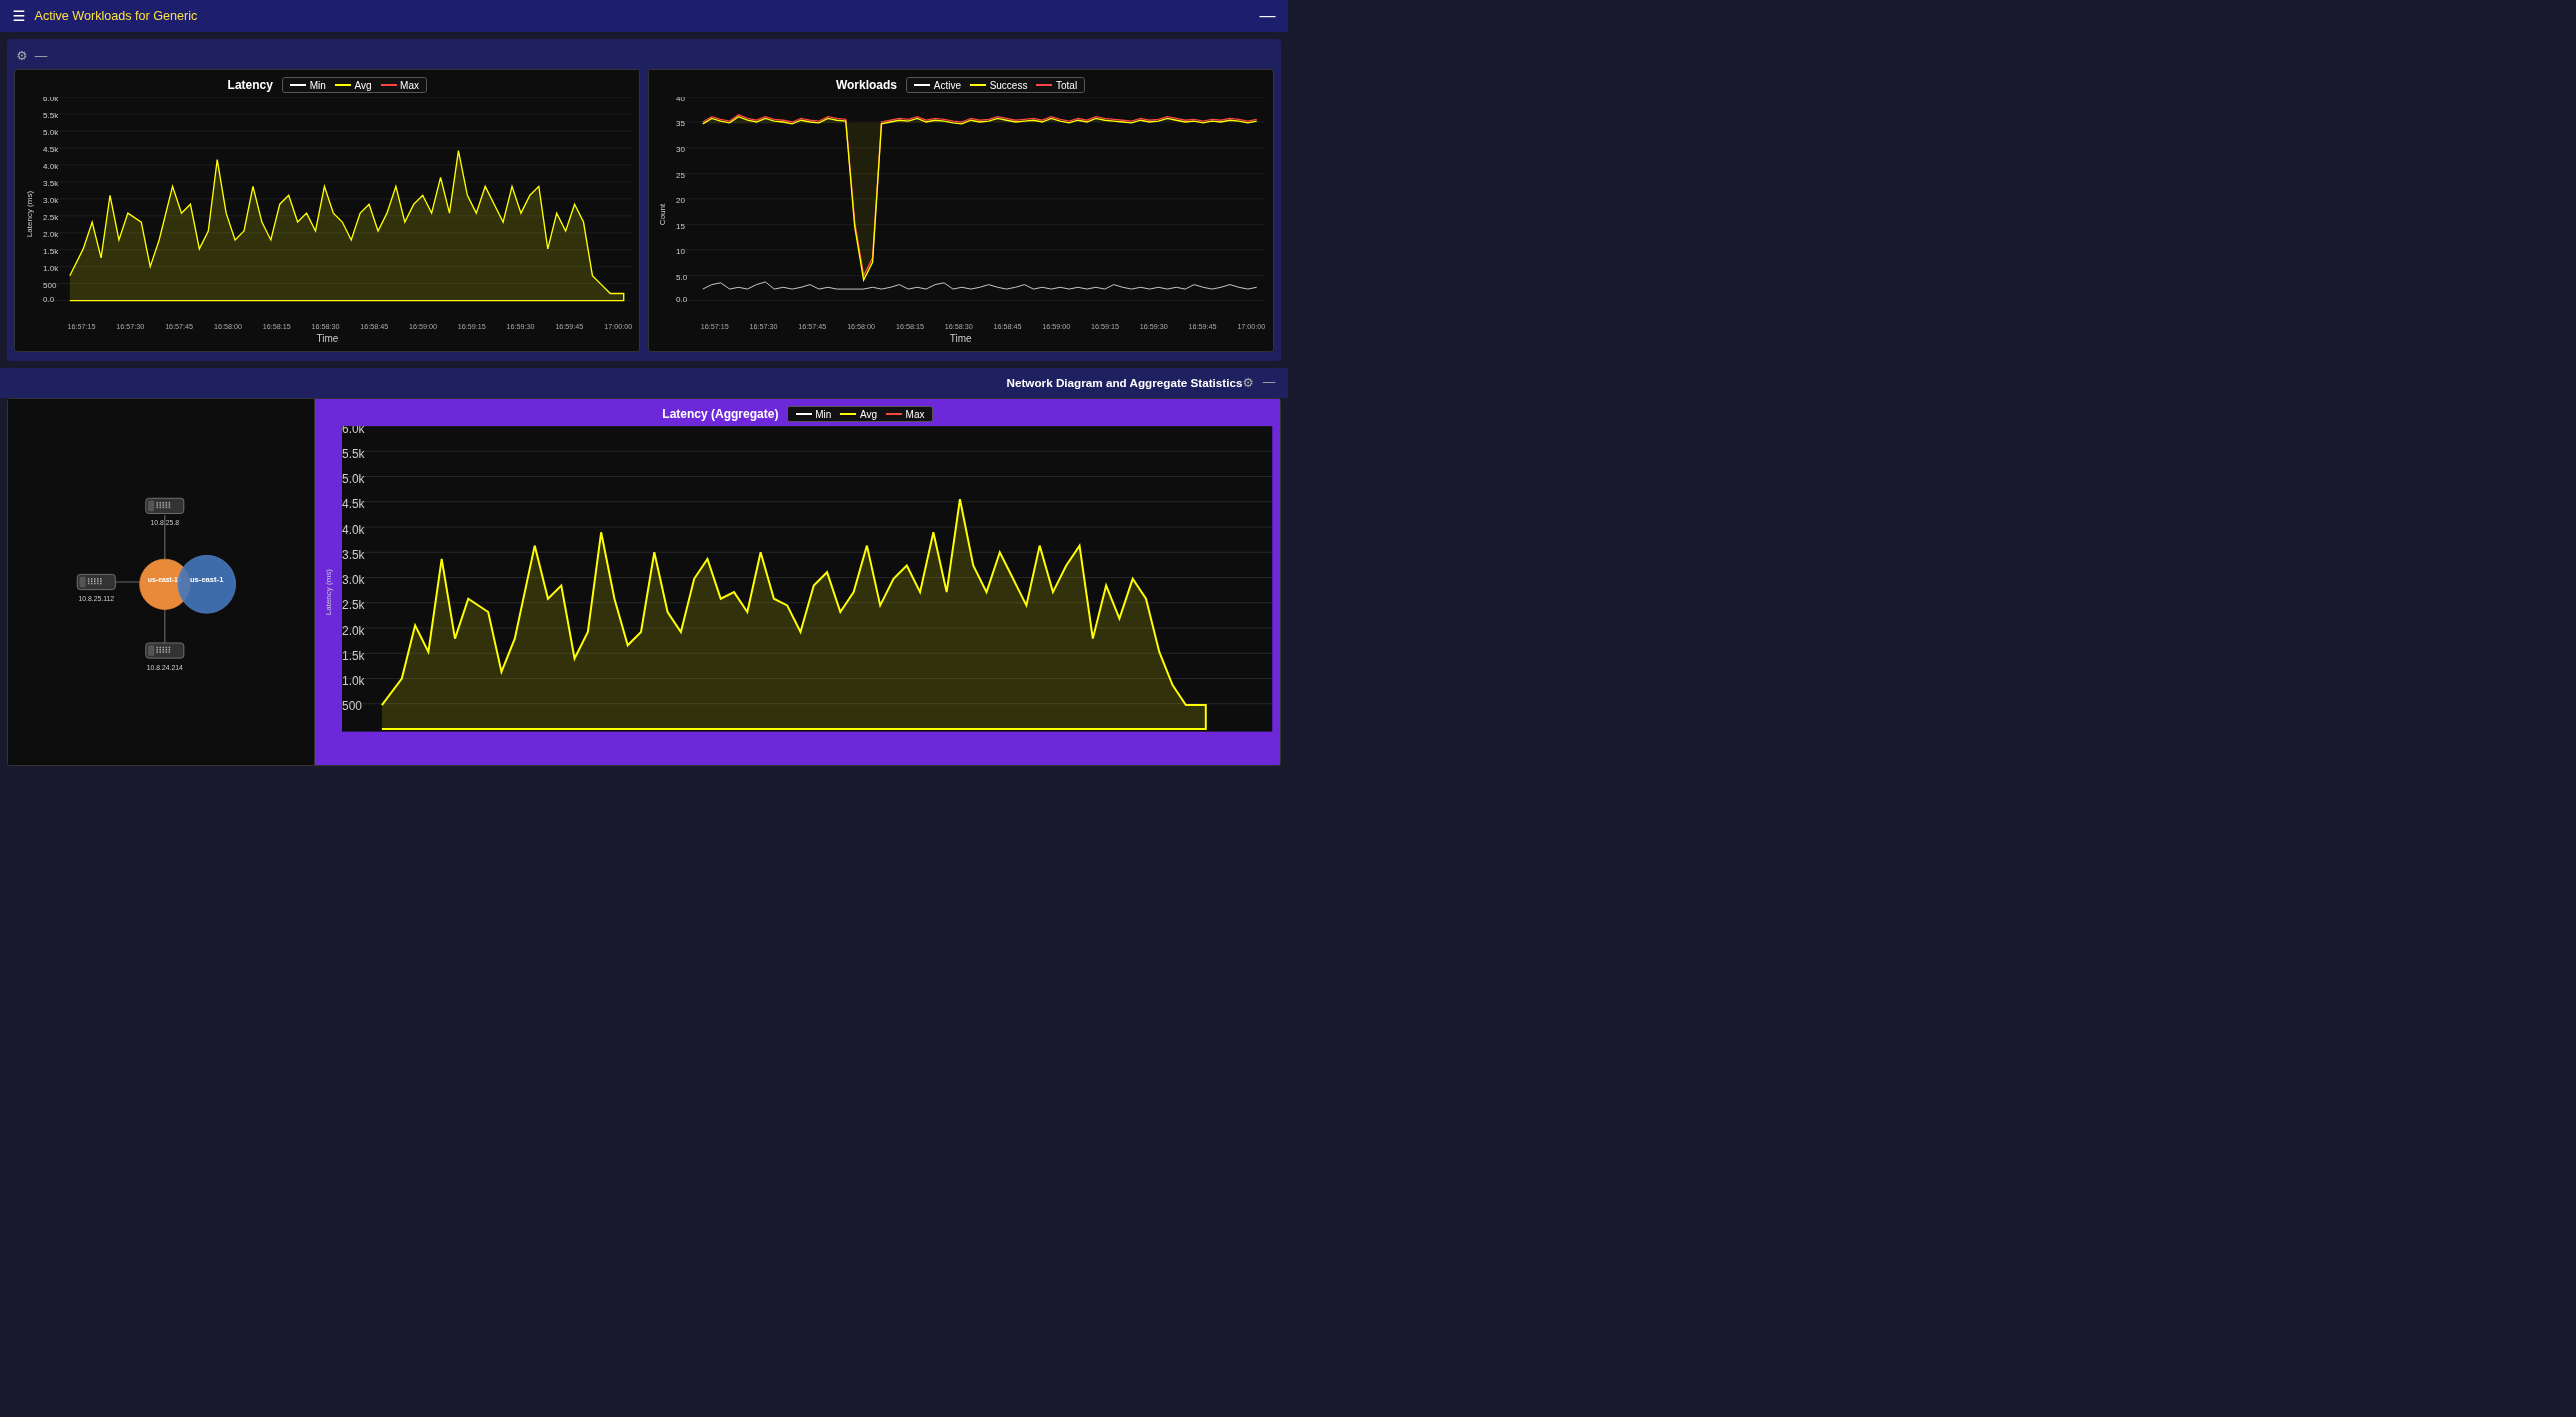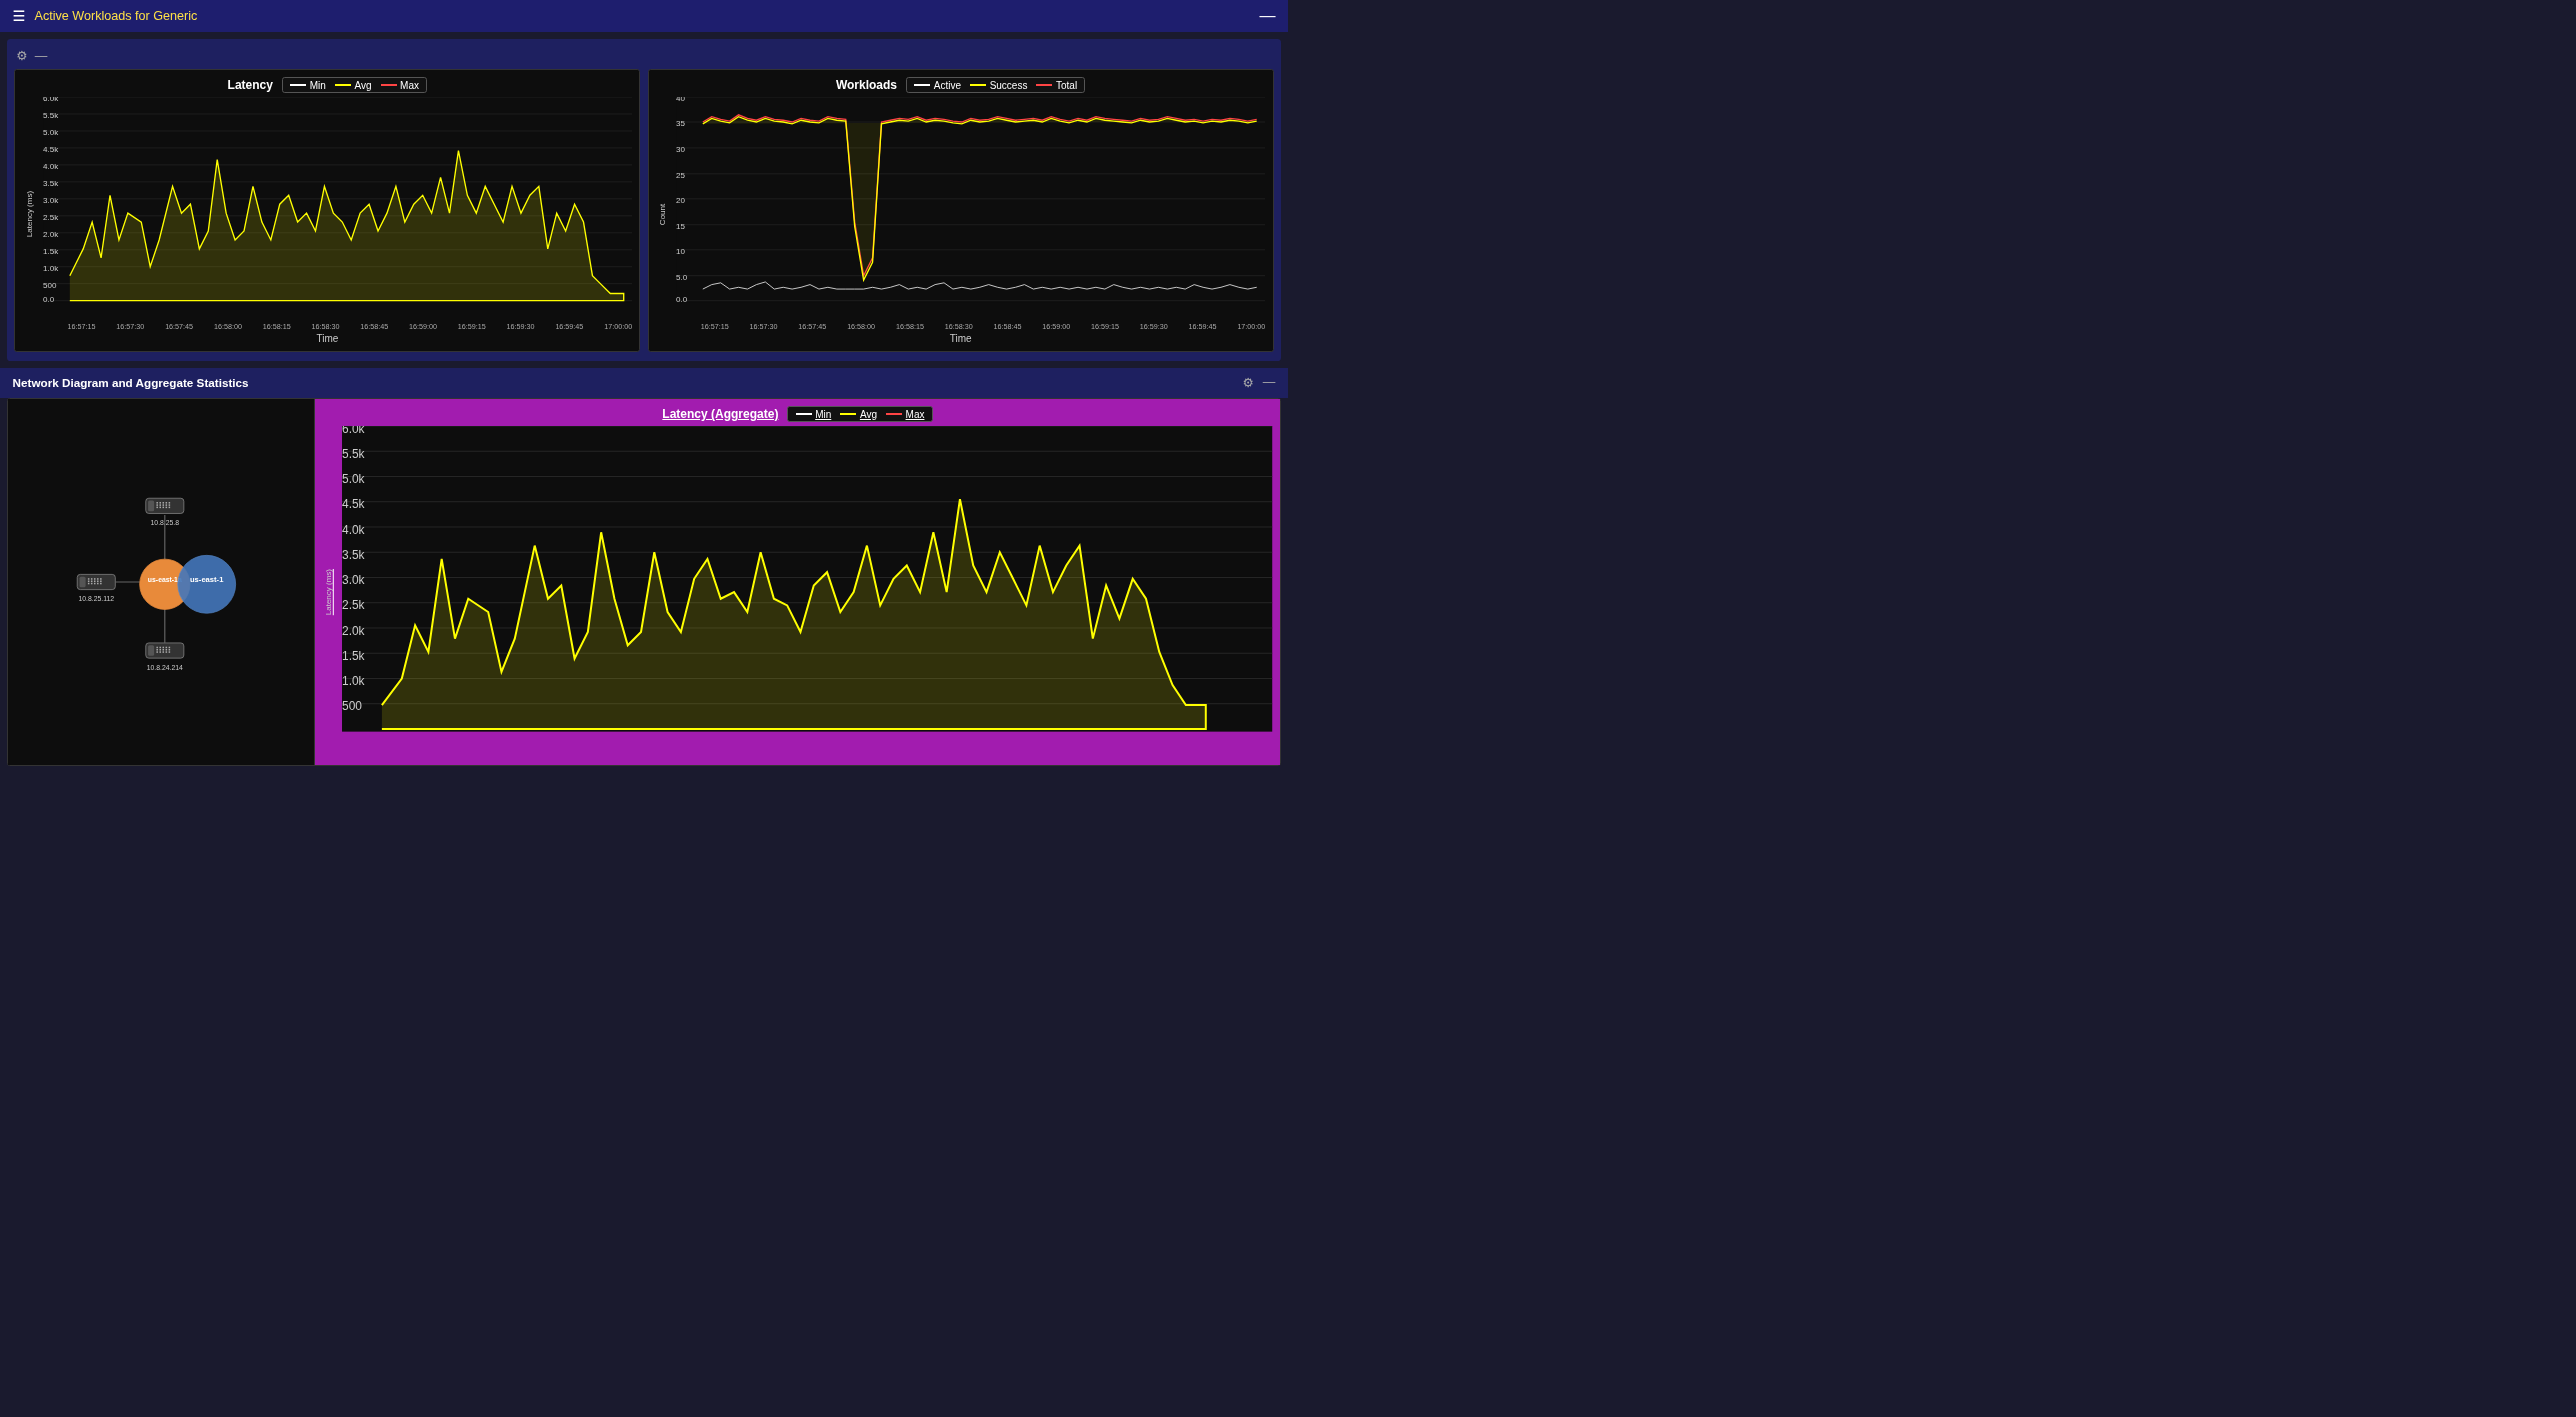--- a/index.html
+++ b/index.html
@@ -123,21 +123,21 @@
       font-size: 10px;
       color: #ccc;
       margin-top: 1.8px;
     }
 
     
     .section2-header {
       background: #1e2060;
       display: flex;
       align-items: center;
-      justify-content: space-between;
+      justify-content: flex-end;
       padding: 7.2px 12.6px;
       margin-top: 3.6px;
     }
     .section2-title {
       font-size: 11.7px;
       font-weight: 600;
       color: #fff;
     }
     .section2-icons {
       display: flex;
@@ -163,23 +163,22 @@
       border-right: 0.9px solid #333;
       display: flex;
       align-items: center;
       justify-content: center;
       position: relative;
       padding: 18px;
     }
 
     .aggregate-chart {
       flex: 1;
-      background: #a21caf;
+      background: #6d28d9;
       padding: 7.2px;
-      text-decoration: underline;
     }
 
     
     .net-svg {
       width: 100%;
       height: 198px;
     }
   </style>
 </head>
 <body>

